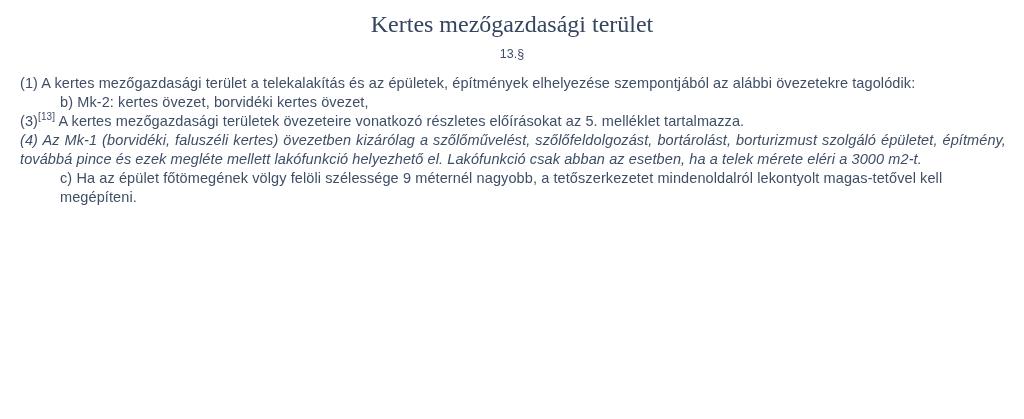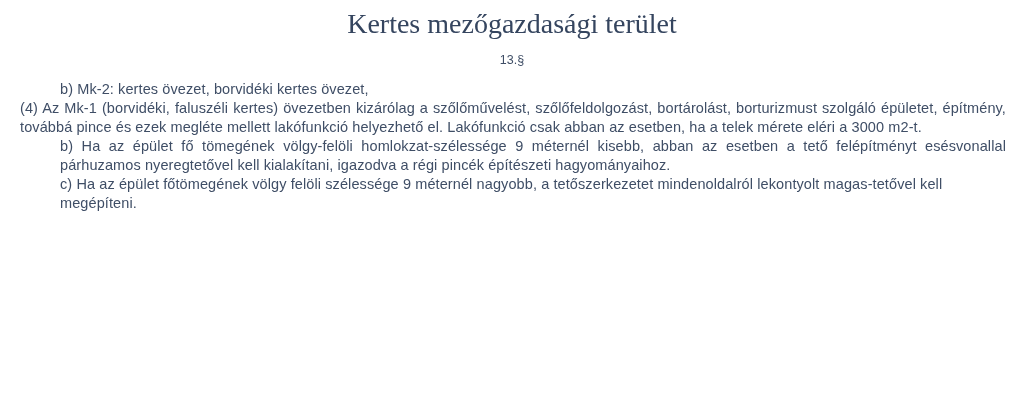--- a/index.html
+++ b/index.html
@@ -11,55 +11,56 @@
   html,body{width:1024px;height:419px;overflow:hidden;}
   body{
     background:var(--bg-color);
     font-family:"Liberation Sans","DejaVu Sans",sans-serif;
     color:var(--body-color);
   }
   .page{width:1024px;height:419px;background:var(--bg-color);}
   h1.doc-title{
     font-family:"Liberation Serif","DejaVu Serif",serif;
     font-weight:normal;
-    font-size:28px;
+    font-size:24px;
     line-height:34px;
     text-align:center;
     color:var(--title-color);
     padding-top:7px;
   }
   .doc-section{
     font-size:12.5px;
     line-height:15px;
     text-align:center;
     color:var(--body-color);
-    margin-top:12px;
+    margin-top:6px;
   }
   .content{
     padding:12px 18px 0 20px;
   }
   p.para{
     font-size:14.5px;
     line-height:19px;
     letter-spacing:0.1px;
     color:var(--body-color);
   }
   p.para.indent{padding-left:40px;}
-  p.para.justify{text-align:justify;}
+  p.para.justify{text-align:justify;font-style:italic;}
   p.para sup{
     font-size:10px;
     line-height:0;
     vertical-align:super;
   }
 </style>
 </head>
 <body>
 
 <div class="page">
   <h1 class="doc-title">Kertes mezőgazdasági terület</h1>
   <div class="doc-section">13.§</div>
   <div class="content" id="paragraphs">
+      <p class="para"><span>(1) A kertes mezőgazdasági terület a telekalakítás és az épületek, építmények elhelyezése szempontjából az alábbi övezetekre tagolódik:</span></p>
       <p class="para indent"><span>b) Mk-2: kertes övezet, borvidéki kertes övezet,</span></p>
+      <p class="para"><span>(3)</span><sup>[13]</sup><span> A kertes mezőgazdasági területek övezeteire vonatkozó részletes előírásokat az 5. melléklet tartalmazza.</span></p>
       <p class="para justify"><span>(4) Az Mk-1 (borvidéki, faluszéli kertes) övezetben kizárólag a szőlőművelést, szőlőfeldolgozást, bortárolást, borturizmust szolgáló épületet, építmény, továbbá pince és ezek megléte mellett lakófunkció helyezhető el. Lakófunkció csak abban az esetben, ha a telek mérete eléri a 3000 m2-t.</span></p>
-      <p class="para indent justify"><span>b) Ha az épület fő tömegének völgy-felöli homlokzat-szélessége 9 méternél kisebb, abban az esetben a tető felépítményt esésvonallal párhuzamos nyeregtetővel kell kialakítani, igazodva a régi pincék építészeti hagyományaihoz.</span></p>
       <p class="para indent"><span>c) Ha az épület főtömegének völgy felöli szélessége 9 méternél nagyobb, a tetőszerkezetet mindenoldalról lekontyolt magas-tetővel kell megépíteni.</span></p>
     </div>
 </div>
 
 </body></html>

